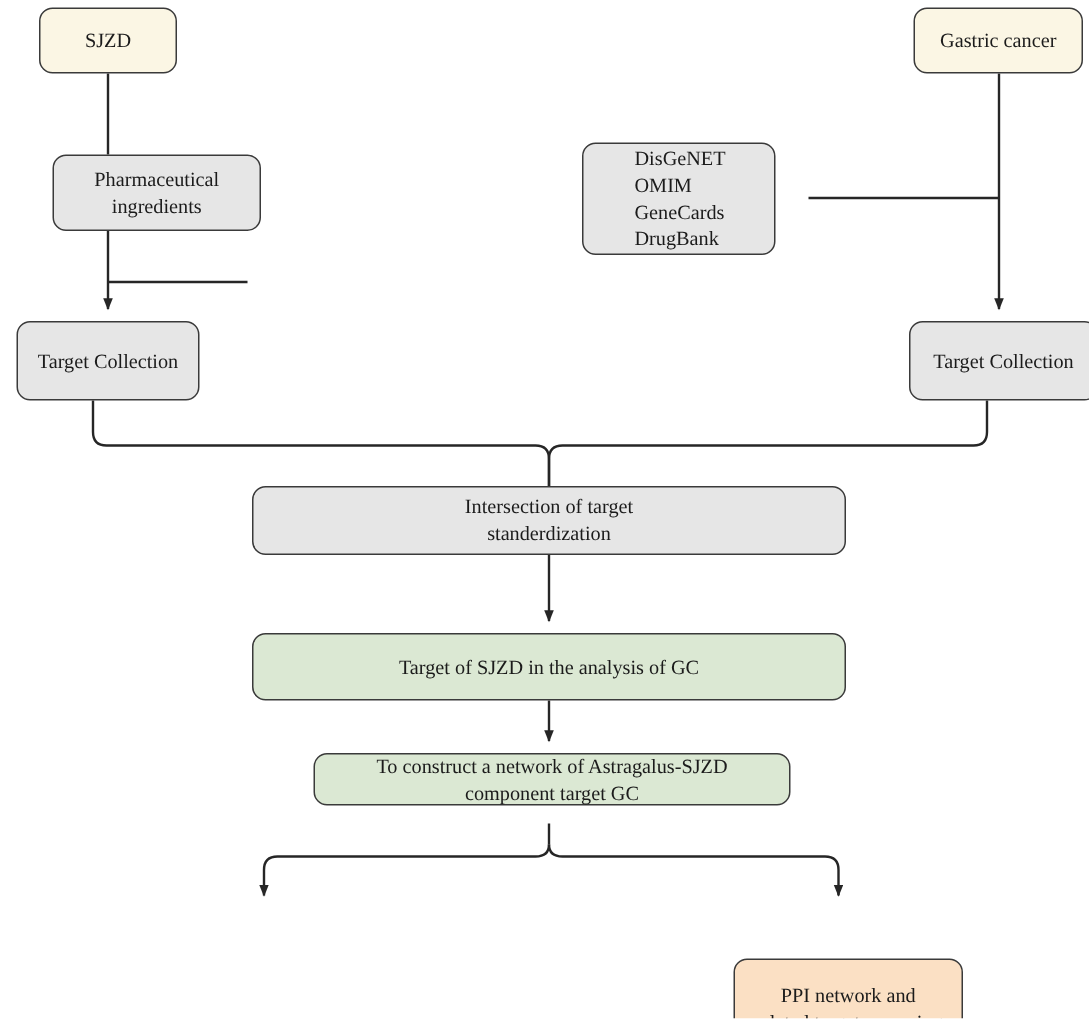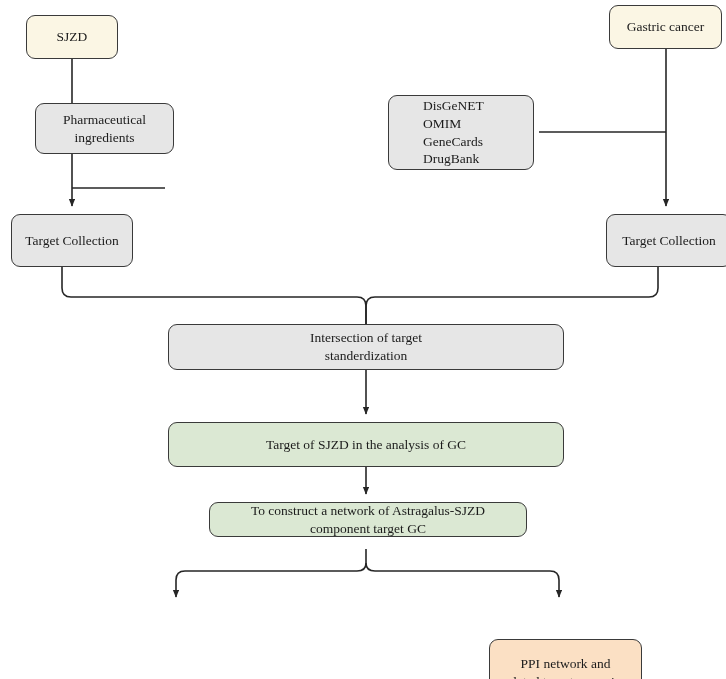--- a/index.html
+++ b/index.html
@@ -79,28 +79,28 @@
       <path d="M 366,370 L 366,414" marker-end="url(#arrowhead)"></path>
 
       <path d="M 366,467 L 366,494" marker-end="url(#arrowhead)"></path>
 
       <path d="M 366,549 L 366,563"></path>
       <path d="M 366,563 Q 366,571 357,571 L 185,571 Q 176,571 176,580 L 176,597" marker-end="url(#arrowhead)"></path>
       <path d="M 366,563 Q 366,571 375,571 L 550,571 Q 559,571 559,580 L 559,597" marker-end="url(#arrowhead)"></path>
     </g>
   </svg>
 
-  <div class="node fill-cream" style="left:26px;top:15px;width:92px;height:44px;">SJZD</div>
+  <div class="node fill-cream" style="left:26px;top:5px;width:92px;height:44px;">SJZD</div>
 
   <div class="node fill-cream" style="left:609px;top:5px;width:113px;height:44px;">Gastric cancer</div>
 
   <div class="node fill-grey" style="left:3px;top:103px;width:139px;height:51px;margin-left:32px;">Pharmaceutical
 ingredients</div>
 
-  <div class="node fill-grey left-text" style="left:388px;top:95px;width:146px;height:75px;">DisGeNET
+  <div class="node fill-grey left-text" style="left:388px;top:95px;width:129px;height:75px;">DisGeNET
 OMIM
 GeneCards
 DrugBank</div>
 
 
   <div class="node fill-grey" style="left:11px;top:214px;width:122px;height:53px;">Target Collection</div>
 
   <div class="node fill-grey" style="left:606px;top:214px;width:126px;height:53px;">Target Collection</div>
 
   <div class="node fill-grey" style="left:168px;top:324px;width:396px;height:46px;">Intersection of target

